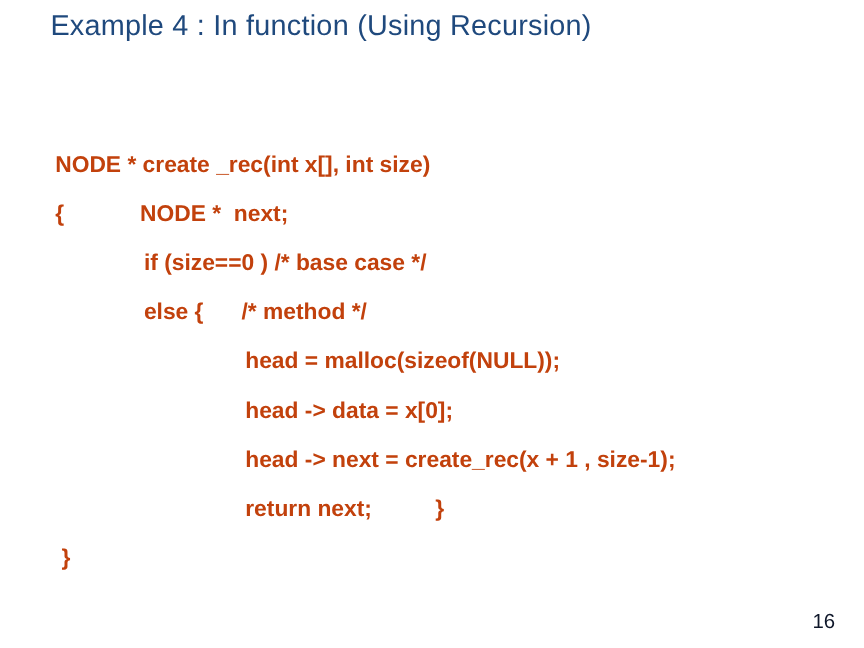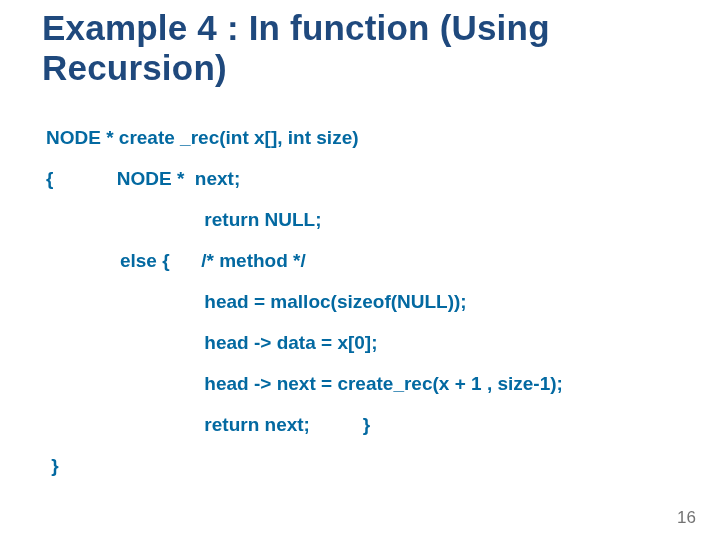--- a/index.html
+++ b/index.html
@@ -13,57 +13,57 @@
   }
   .slide {
     position: relative;
     width: 720px;
     height: 540px;
   }
   .title {
     position: absolute;
     left: 42px;
     top: 8px;
-    font-size: 35px;
-    font-weight: bold;
+    font-size: 24px;
+    font-weight: normal;
     color: #1f497d;
     letter-spacing: 0.2px;
   }
   .code-area {
     position: absolute;
     left: 46px;
     top: 128px;
-    color: #0369a1;
+    color: #c2410c;
     font-size: 19px;
     font-weight: bold;
     line-height: 1.0;
   }
   .line {
     margin-bottom: 22px;
     white-space: pre;
   }
   .page-num {
     position: absolute;
     right: 24px;
     bottom: 12px;
     font-size: 17px;
     font-weight: normal;
-    color: #737373;
+    color: #0f172a;
   }
 </style>
 </head>
 <body>
 
 <div class="slide">
   <div class="title">Example 4 : In function (Using Recursion)</div>
 
   <div class="code-area">
     <div class="line">NODE * create _rec(int x[], int size)</div>
     <div class="line">{            NODE *  next;</div>
-    <div class="line">                              return NULL;</div>
+    <div class="line">              if (size==0 ) /* base case */</div>
     <div class="line">              else {      /* method */</div>
     <div class="line">                              head = malloc(sizeof(NULL));</div>
     <div class="line">                              head -&gt; data = x[0];</div>
     <div class="line">                              head -&gt; next = create_rec(x + 1 , size-1);</div>
     <div class="line">                              return next;          }</div>
     <div class="line"> }</div>
   </div>
 
   <div class="page-num">16</div>
 </div>

